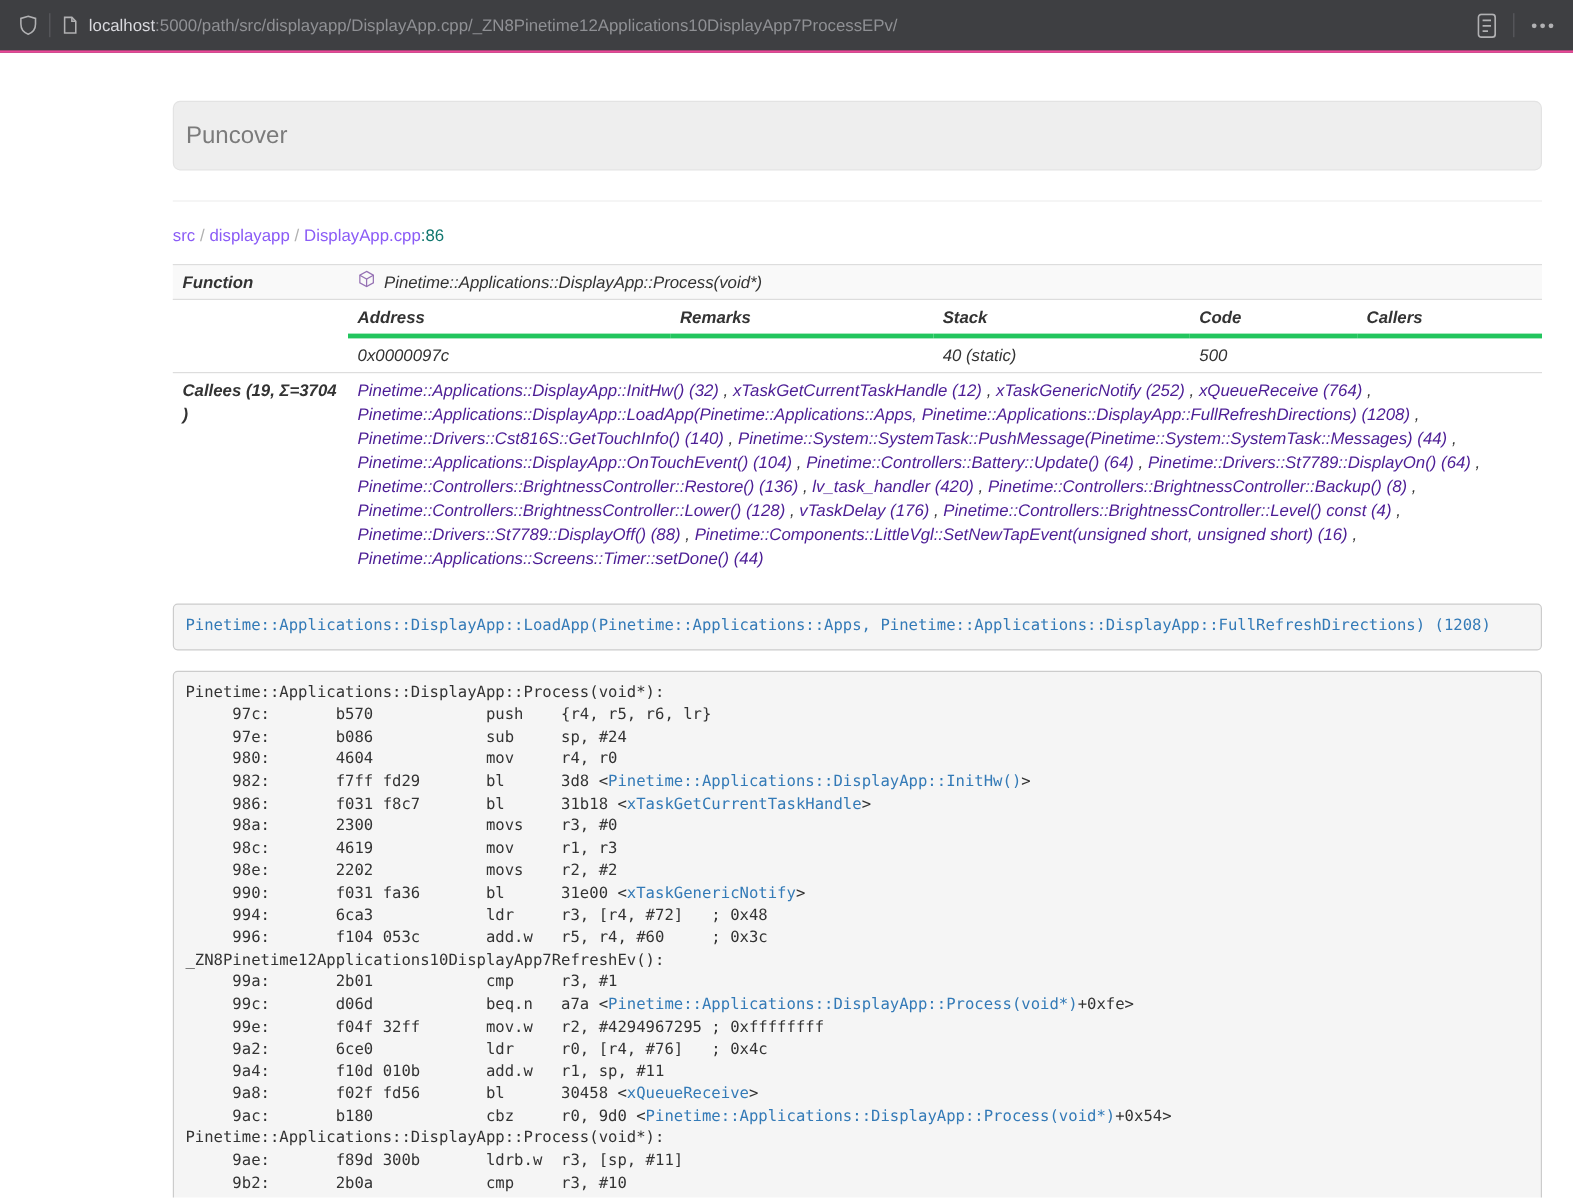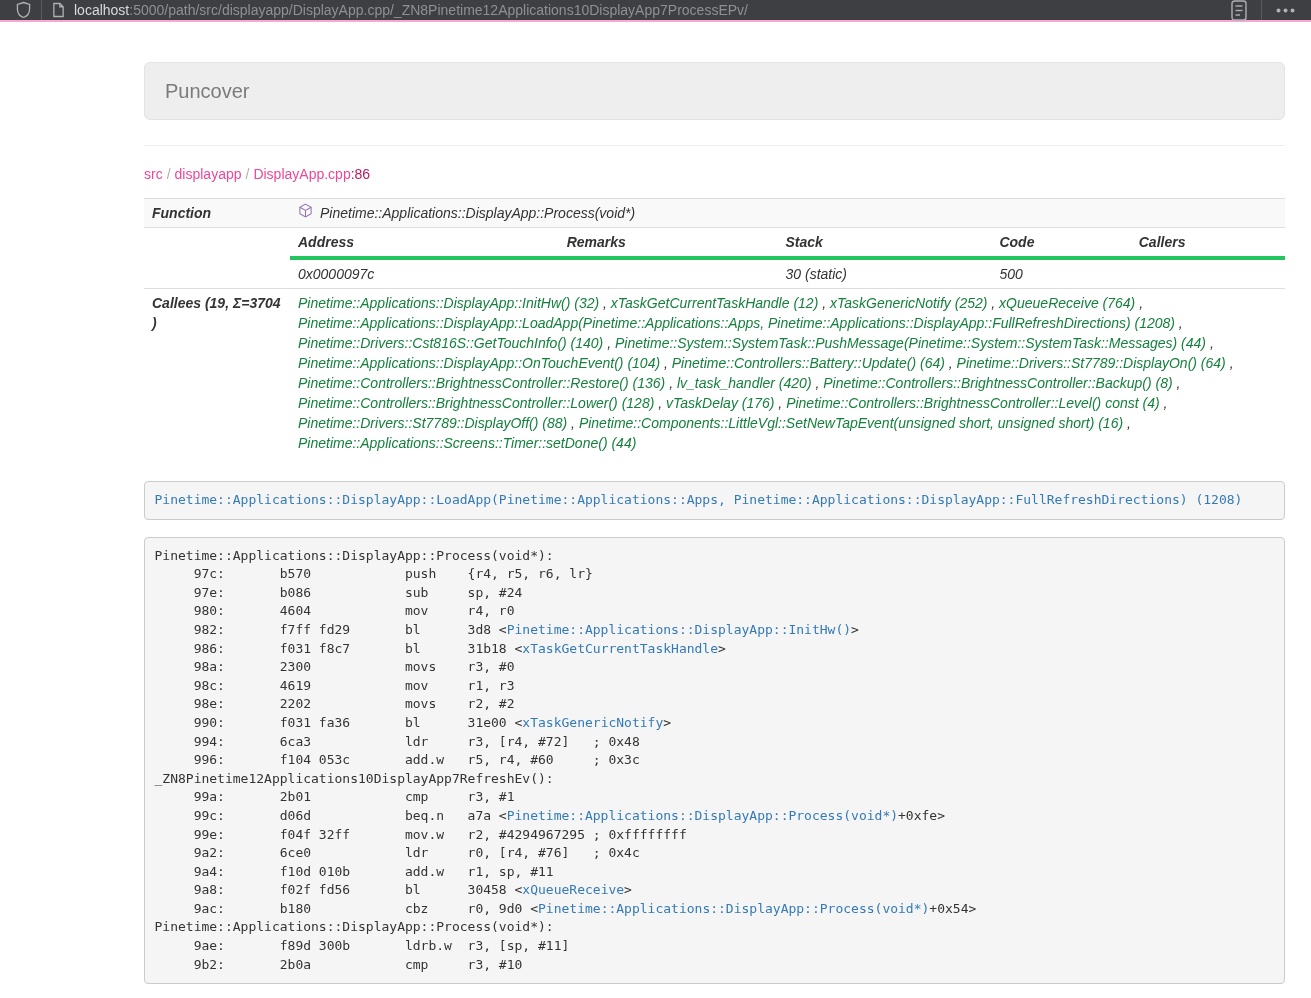--- a/index.html
+++ b/index.html
@@ -4,23 +4,23 @@
 <style>
   * { box-sizing: border-box; margin: 0; padding: 0; }
   html,body { width: 1311px; height: 998px; overflow: hidden; }
   body {
     background: #fff;
     font-family: "Liberation Sans", sans-serif;
     color: #333;
   }
   
   .browser-bar {
-    height: 22px;
+    height: 44px;
     background: #3e3f42;
-    border-bottom: 2px solid #f9a8d4;
+    border-bottom: 2px solid #ec4899;
     display: flex;
     align-items: center;
     padding: 0 12px 0 16px;
   }
   .bar-icon { display: inline-flex; align-items: center; justify-content: center; flex: none; }
   .vsep { width: 1px; height: 20px; background: #5a5b5f; margin: 0 10px; flex: none; }
   .url-text {
     flex: 1;
     font-size: 14px;
     color: #8f9094;
@@ -30,28 +30,28 @@
   }
   .url-host { color: #d9d9de; }
   .reader-btn, .menu-btn { cursor: pointer; padding: 2px 4px; }
   
   .container { margin-left: 144px; width: 1141px; }
   .jumbotron {
     margin-top: 40px;
     background: #eeeeee;
     border: 1px solid #e3e3e3;
     border-radius: 6px;
-    padding: 17px 20px;
+    padding: 17px 10px;
   }
   .jumbotron h1 { font-size: 20px; font-weight: 400; color: #7b7b7b; line-height: 22px; }
   hr.divider { border: none; border-top: 1px solid #eee; margin: 25px 0 0 0; }
   .breadcrumb { font-size: 14px; margin: 18px 0 14px 0; line-height: 20px; }
-  .breadcrumb a { color: #ec4899; text-decoration: none; }
+  .breadcrumb a { color: #8b5cf6; text-decoration: none; }
   .crumb-sep { color: #b0b0b0; padding: 0 4px; }
-  .crumb-suffix { color: #be185d; text-align: center; }
+  .crumb-suffix { color: #0f766e; text-align: center; }
   
   table.main-table { width: 100%; border-collapse: collapse; font-size: 14px; margin-bottom: 24px; font-style: italic; }
   table.main-table > tbody > tr > th,
   table.main-table > tbody > tr > td {
     border-top: 1px solid #ddd;
     padding: 4px 8px;
     text-align: left;
     vertical-align: top;
     line-height: 20px;
   }
@@ -61,21 +61,21 @@
   td.nested-holder { padding: 0 !important; border-top: 1px solid #ddd; }
   table.sub-table { width: 100%; border-collapse: collapse; table-layout: fixed; }
   table.sub-table th, table.sub-table td {
     padding: 4px 8px; text-align: left; vertical-align: top; line-height: 20px;
   }
   table.sub-table thead th { font-weight: bold; }
   table.sub-table tbody td { border-top: 4px solid #22c55e; }
   col.c-address { width: 27%; } col.c-remarks { width: 22%; }
   col.c-stack { width: 21.5%; } col.c-code { width: 14%; }
   .fn-cell { display: flex; align-items: center; gap: 7px; }
-  .callees-cell a { color: #15803d; text-decoration: none; }
+  .callees-cell a { color: #4c1d95; text-decoration: none; }
   .callee-sep { color: #333; }
   
   pre.codebox {
     font-family: "DejaVu Sans Mono", monospace;
     font-size: 13px;
     line-height: 18.6px;
     background: #f5f5f5;
     border: 1px solid #ccc;
     border-radius: 4px;
     padding: 9px 9.5px;
@@ -167,21 +167,21 @@
                 <th>Remarks</th>
                 <th>Stack</th>
                 <th>Code</th>
                 <th>Callers</th>
               </tr>
             </thead>
             <tbody>
               <tr>
                 <td>0x0000097c</td>
                 <td></td>
-                <td>30 (static)</td>
+                <td>40 (static)</td>
                 <td>500</td>
                 <td></td>
               </tr>
             </tbody>
           </table>
         </td>
       </tr>
       <tr>
         <th class="rowlabel">Callees (19, Σ=3704 )</th>
         <td class="callees-cell" id="callees-cell"><a href="#">Pinetime::Applications::DisplayApp::InitHw() (32)</a><span class="callee-sep"> , </span><a href="#">xTaskGetCurrentTaskHandle (12)</a><span class="callee-sep"> , </span><a href="#">xTaskGenericNotify (252)</a><span class="callee-sep"> , </span><a href="#">xQueueReceive (764)</a><span class="callee-sep"> , </span><a href="#">Pinetime::Applications::DisplayApp::LoadApp(Pinetime::Applications::Apps, Pinetime::Applications::DisplayApp::FullRefreshDirections) (1208)</a><span class="callee-sep"> , </span><a href="#">Pinetime::Drivers::Cst816S::GetTouchInfo() (140)</a><span class="callee-sep"> , </span><a href="#">Pinetime::System::SystemTask::PushMessage(Pinetime::System::SystemTask::Messages) (44)</a><span class="callee-sep"> , </span><a href="#">Pinetime::Applications::DisplayApp::OnTouchEvent() (104)</a><span class="callee-sep"> , </span><a href="#">Pinetime::Controllers::Battery::Update() (64)</a><span class="callee-sep"> , </span><a href="#">Pinetime::Drivers::St7789::DisplayOn() (64)</a><span class="callee-sep"> , </span><a href="#">Pinetime::Controllers::BrightnessController::Restore() (136)</a><span class="callee-sep"> , </span><a href="#">lv_task_handler (420)</a><span class="callee-sep"> , </span><a href="#">Pinetime::Controllers::BrightnessController::Backup() (8)</a><span class="callee-sep"> , </span><a href="#">Pinetime::Controllers::BrightnessController::Lower() (128)</a><span class="callee-sep"> , </span><a href="#">vTaskDelay (176)</a><span class="callee-sep"> , </span><a href="#">Pinetime::Controllers::BrightnessController::Level() const (4)</a><span class="callee-sep"> , </span><a href="#">Pinetime::Drivers::St7789::DisplayOff() (88)</a><span class="callee-sep"> , </span><a href="#">Pinetime::Components::LittleVgl::SetNewTapEvent(unsigned short, unsigned short) (16)</a><span class="callee-sep"> , </span><a href="#">Pinetime::Applications::Screens::Timer::setDone() (44)</a></td>

